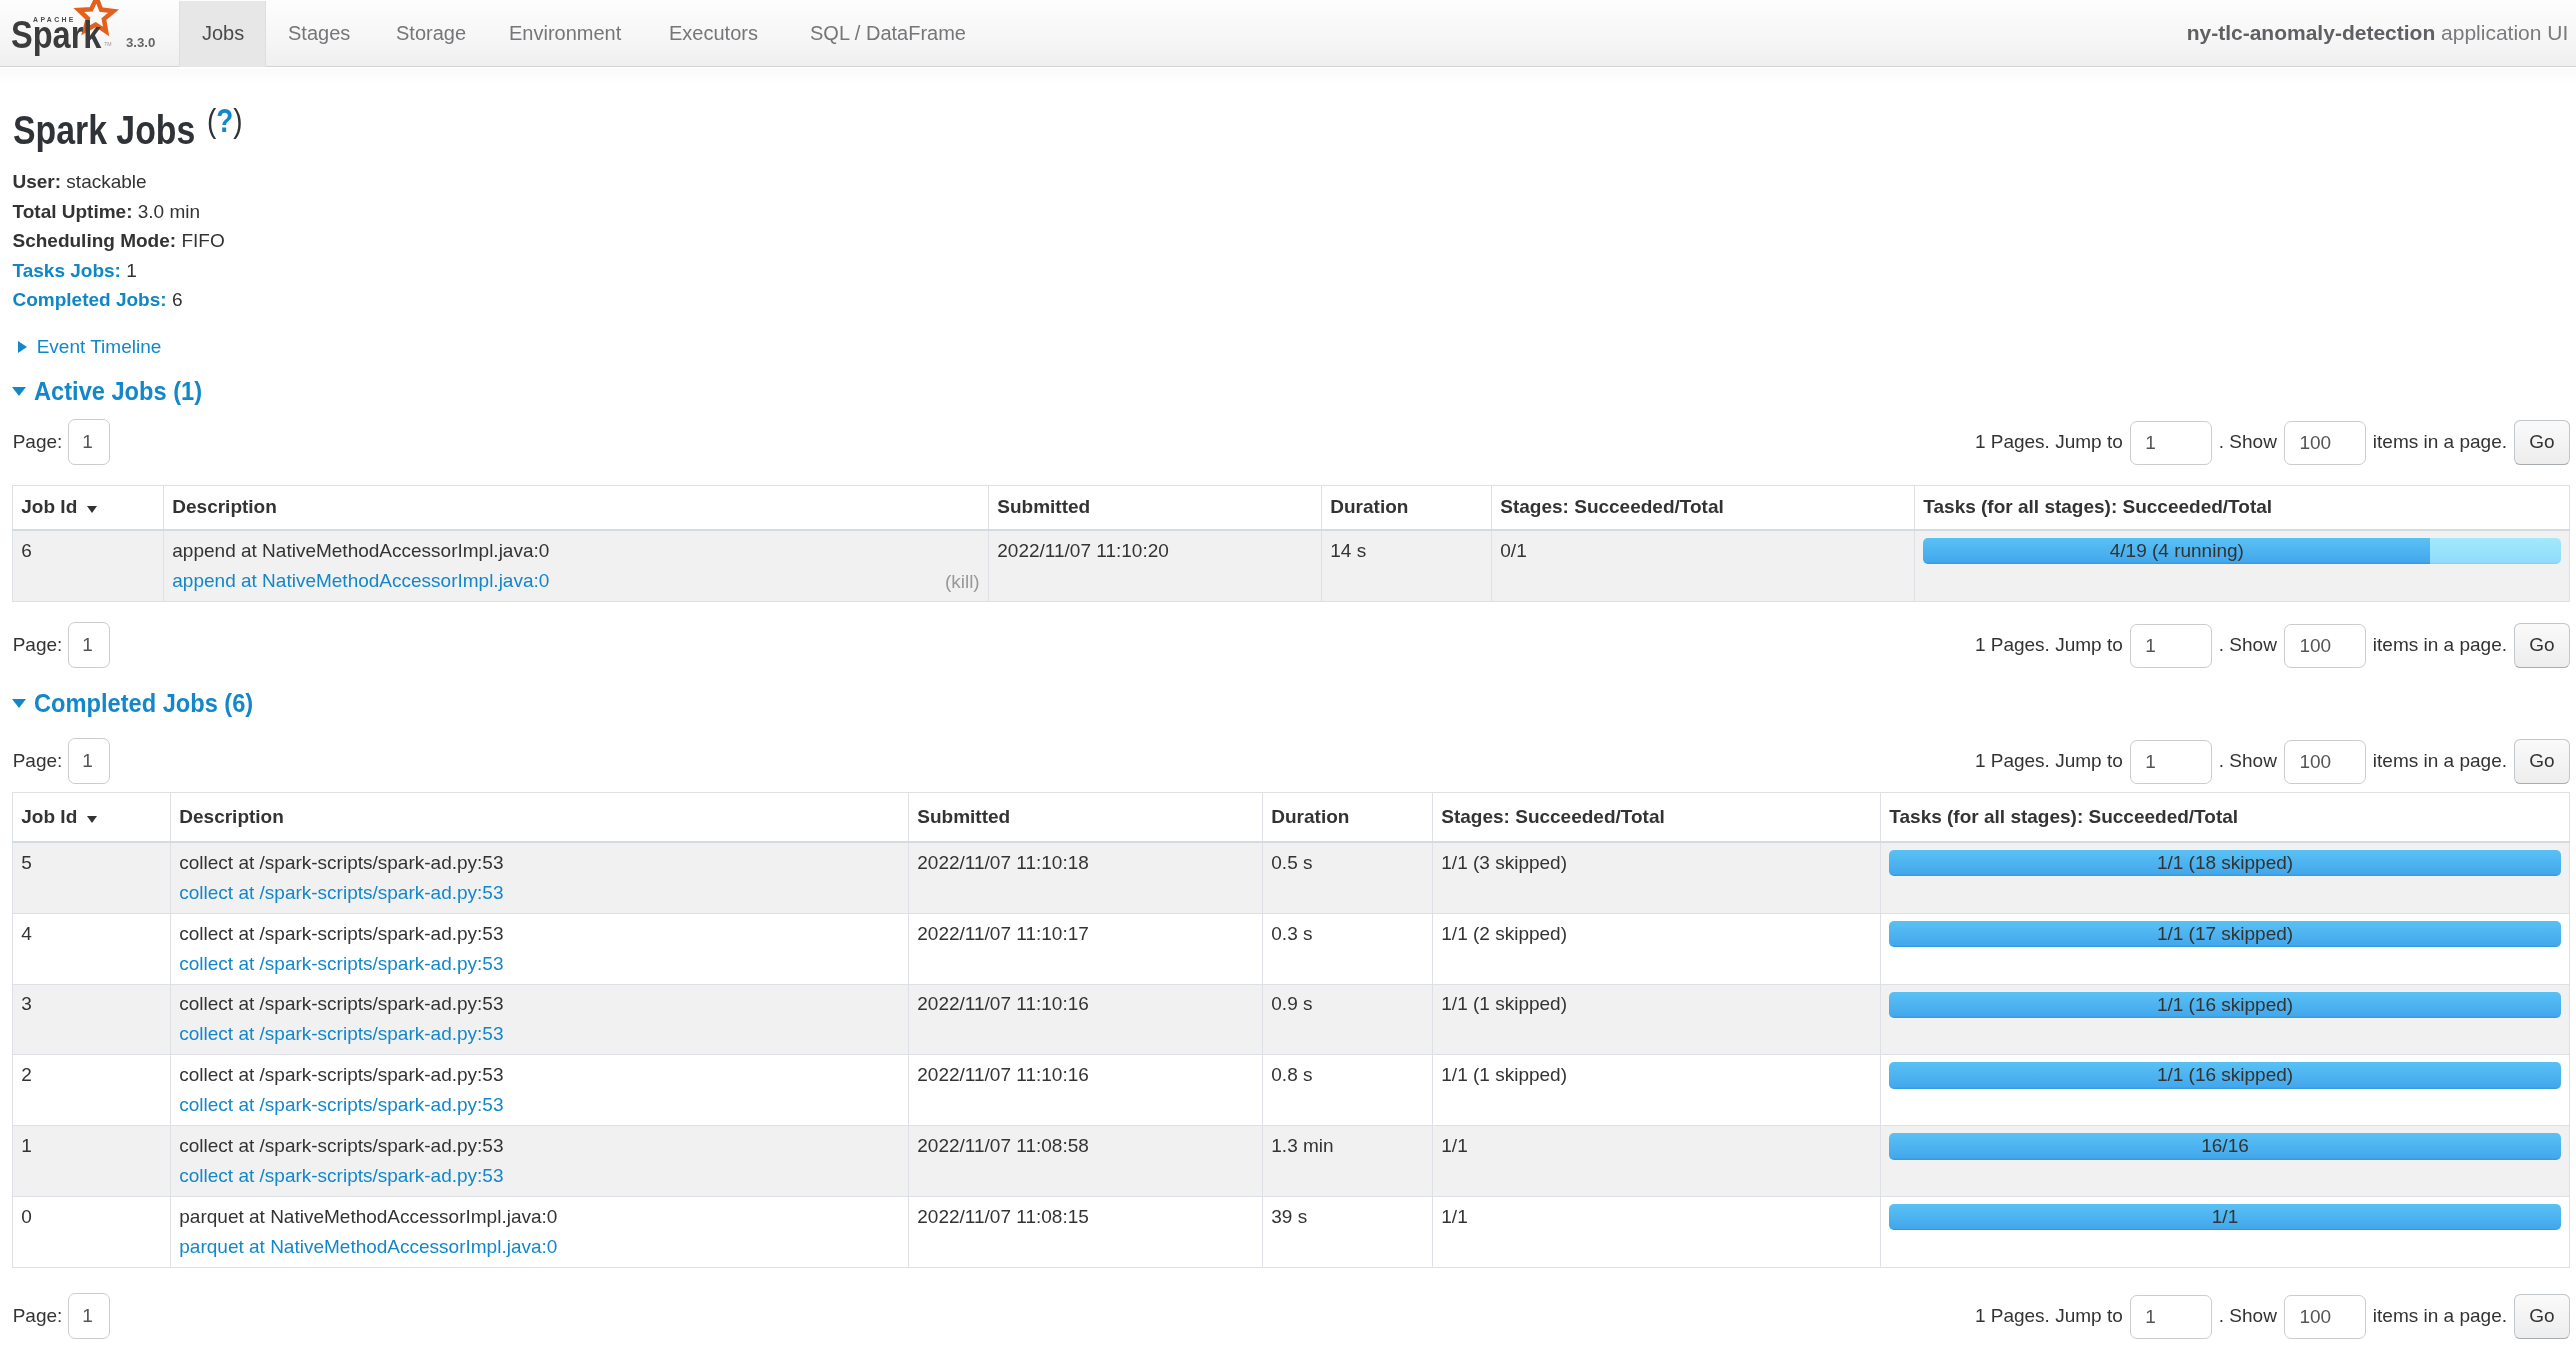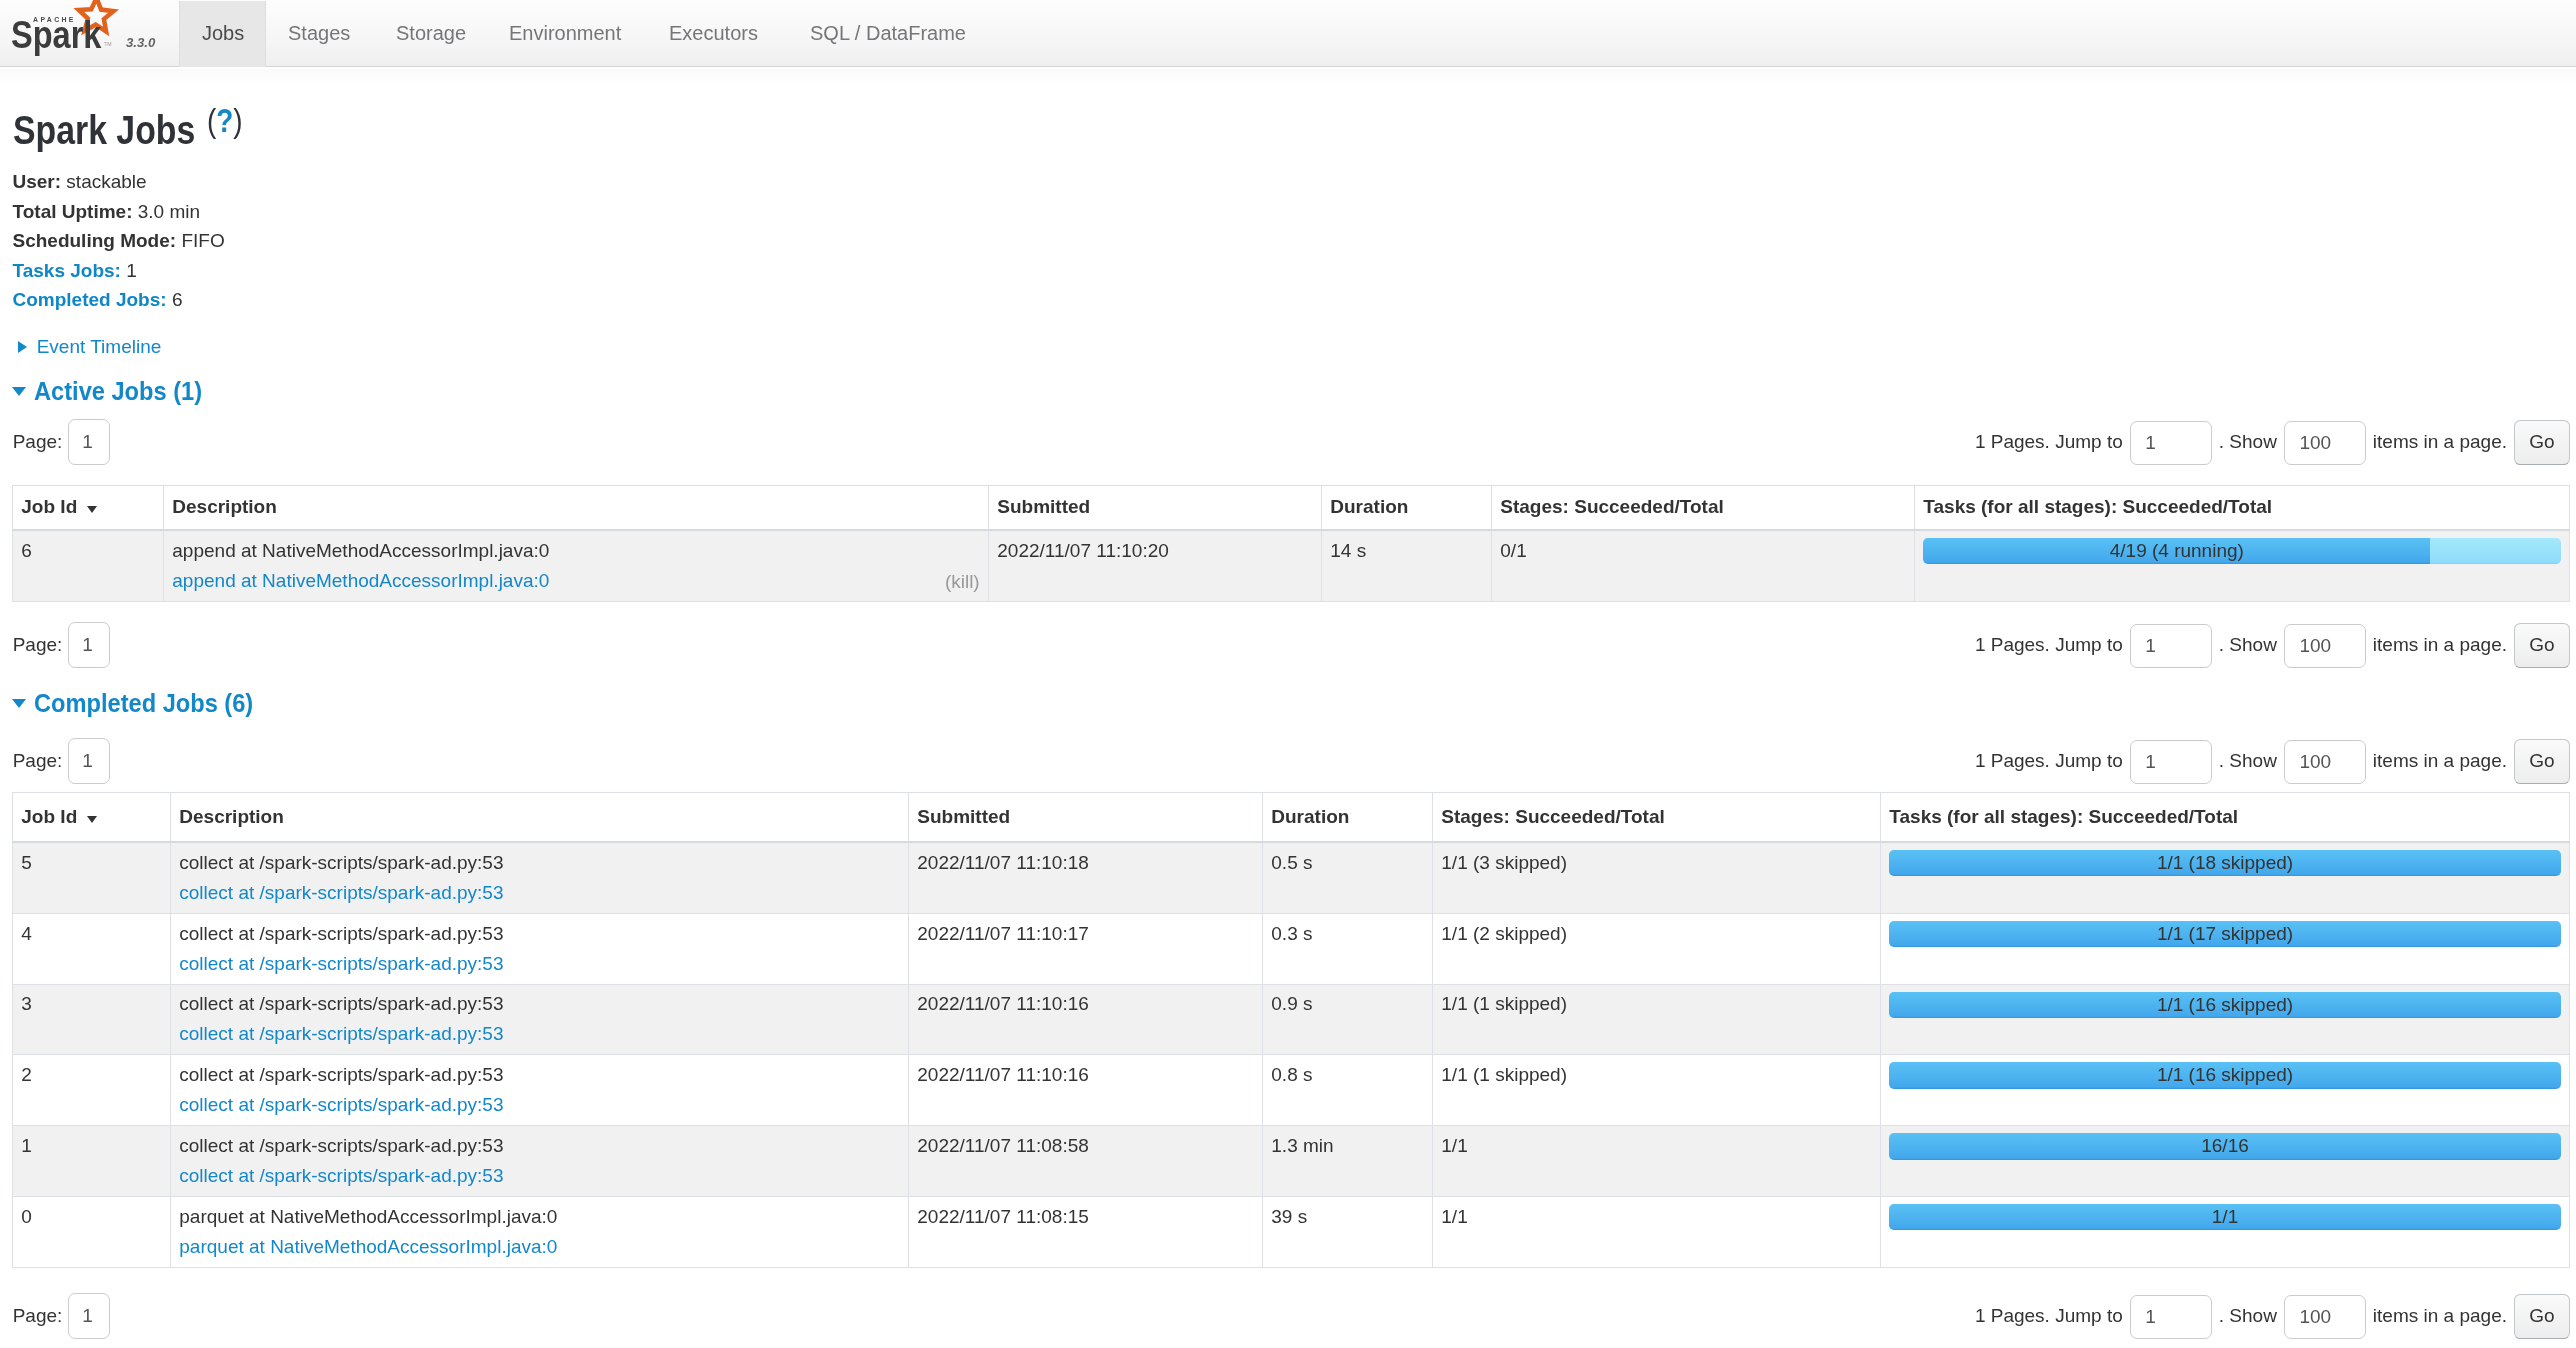--- a/index.html
+++ b/index.html
@@ -19,21 +19,21 @@
 .navitem { position:absolute; top:0; height:66px; line-height:66px; font-size:20px; color:#76767a; }
 #ni-jobs { left:202px; color:#4a4a4a; }
 #ni-stages { left:288px; }
 #ni-storage { left:396px; }
 #ni-env { left:509px; }
 #ni-exec { left:669px; }
 #ni-sql { left:810px; }
 #navright { position:absolute; top:0; height:66px; line-height:66px; right:7.7px; font-size:21px; color:#7b7b7f; }
 #navright b { color:#606064; }
 #logo { position:absolute; left:0px; top:0px; }
-#vertxt { position:absolute; left:126px; top:35px; font-size:13.2px; font-weight:bold; color:#666;font-style:italic; }
+#vertxt { position:absolute; left:126px; top:35px; font-size:13.2px; font-weight:bold; color:#666; }
 
 
 #h1 { position:absolute; left:13.2px; top:108px; font-size:40px; font-weight:bold; color:#2f3337; white-space:nowrap; }
 #h1 .t { display:inline-block; transform:scaleX(0.845); transform-origin:0 50%; }
 #h1 sup { font-size:33px; position:relative; top:-12px; font-weight:normal; vertical-align:baseline; margin-left:2.8px; }
 #h1 sup .q { color:#1287c9; }
 
 #info { position:absolute; left:12.5px; top:167px; list-style:none; }
 #info li { line-height:29.5px; }
 #info b { font-weight:bold; }
@@ -92,20 +92,21 @@
     <text x="15" y="70" font-family="Liberation Sans" font-size="56" font-weight="bold" fill="#3c3c3c" textLength="131" lengthAdjust="spacingAndGlyphs">Spark</text>
     <text x="150" y="66" font-family="Liberation Sans" font-size="7.5" fill="#999">TM</text>
   </svg>
   <span id="vertxt">3.3.0</span>
   <span class="navitem" id="ni-jobs">Jobs</span>
   <span class="navitem" id="ni-stages">Stages</span>
   <span class="navitem" id="ni-storage">Storage</span>
   <span class="navitem" id="ni-env">Environment</span>
   <span class="navitem" id="ni-exec">Executors</span>
   <span class="navitem" id="ni-sql">SQL / DataFrame</span>
+  <span id="navright"><b>ny-tlc-anomaly-detection</b> application UI</span>
 </div>
 
 <div id="h1"><span class="t">Spark Jobs <sup>(<b class="q">?</b>)</sup></span></div>
 
 <ul id="info">
   <li><b>User:</b> stackable</li>
   <li><b>Total Uptime:</b> 3.0 min</li>
   <li><b>Scheduling Mode:</b> FIFO</li>
   <li><a class="blue"><b>Tasks Jobs:</b></a> 1</li>
   <li><a class="blue"><b>Completed Jobs:</b></a> 6</li>

